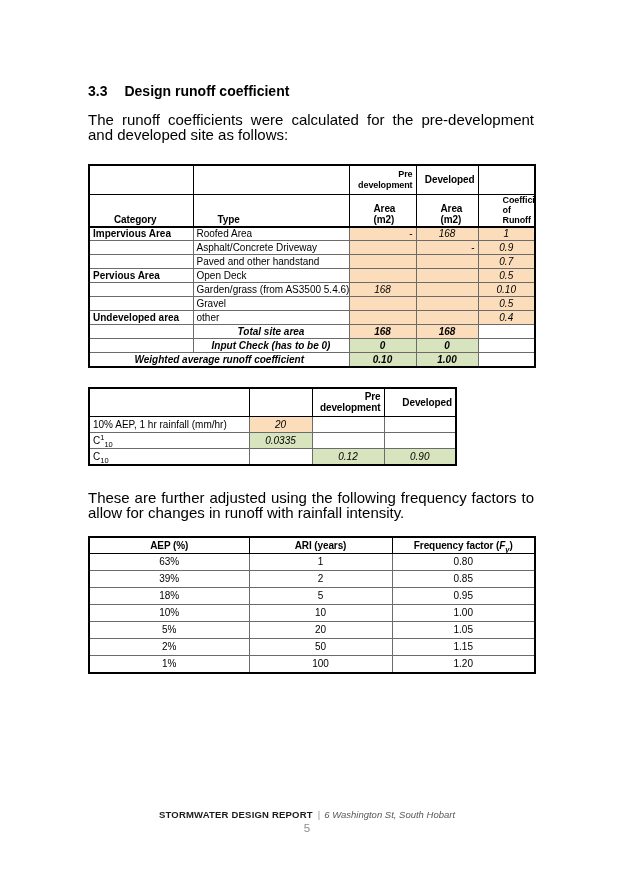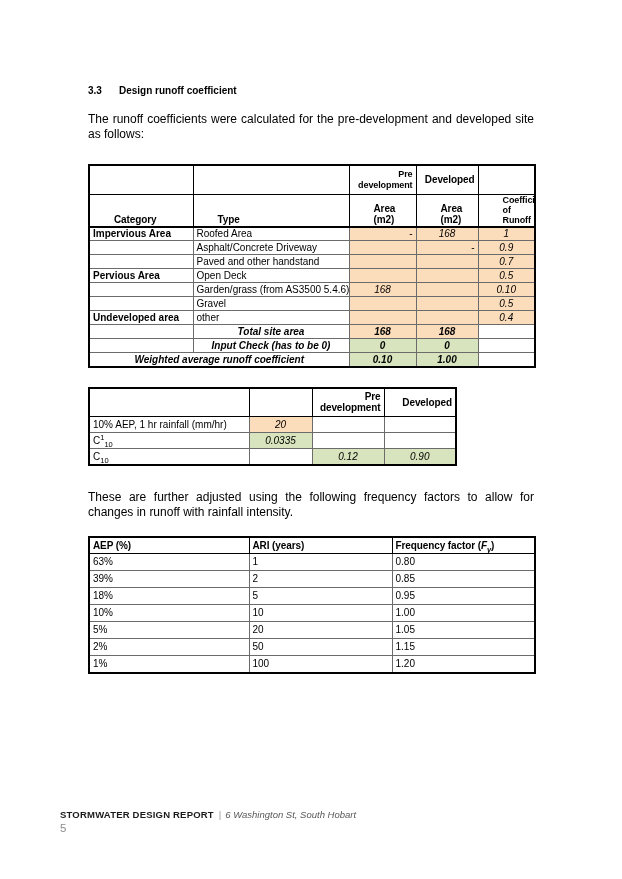--- a/index.html
+++ b/index.html
@@ -4,26 +4,26 @@
 <style>
   html,body{margin:0;padding:0;}
   body{
     width:622px;height:879px;background:#ffffff;
     font-family:"Liberation Sans",sans-serif;color:#000;
     position:relative;overflow:hidden;
   }
   .content{margin-left:88px;width:446px;padding-top:82px;}
 
   
-  .heading{font-size:10px;font-weight:700;margin:0;line-height:18px;}
+  .heading{font-size:14px;font-weight:700;margin:0;line-height:18px;}
   .heading .sec-num{margin-right:17px;}
 
   
   p.body-text{
-    font-size:12px;line-height:15px;text-align:justify;
+    font-size:15px;line-height:15px;text-align:justify;
     margin:12px 0 0 0;
   }
   p.body-text.p2{margin-top:22px;}
   p.body-text.p3{margin-top:24px;}
 
   
   .doc-table{
     border-collapse:collapse;table-layout:fixed;
     border:2px solid #000;font-size:10px;margin-top:22px;
   }
@@ -40,37 +40,37 @@
   .t1 tbody tr{height:14px;}
 
   
   .t2{width:367px;margin-top:19px;}
   .t2 thead tr{height:29px;}
   .t2 tbody tr{height:16px;padding-left:24px;}
 
   
   .t3{width:446px;margin-top:16px;}
   .t3 tr{height:17px;}
-  .t3 td{text-align:left;}
+  .t3 td{text-align:center;}
 
   
   .b{font-weight:700;}
   .r{text-align:center;font-style:italic;}
   .c{text-align:right;}
   .o{background:#FBDCBB;}
   .g{background:#D7E4BD;}
   .fit{font-size:9px;letter-spacing:-0.3px;padding:0 2px;}
   .fit2{font-size:9px;letter-spacing:-0.2px;}
 
   sup,sub{font-size:7.5px;line-height:0;}
 
   
   .footer{
-    position:absolute;top:804px;left:60px;right:88px;
-    display:flex;justify-content:space-between;align-items:flex-start;flex-direction:column;
+    position:absolute;top:804px;left:80px;right:88px;
+    display:flex;justify-content:space-between;align-items:center;flex-direction:column;
   }
   .f-title{font-weight:700;font-size:9.5px;letter-spacing:0.2px;color:#1a1a1a;}
   .f-sep{color:#9a9a9a;font-size:9.5px;margin:0 4px 0 5px;}
   .f-addr{font-style:italic;color:#595959;font-size:9.5px;}
   .f-page{color:#8c8c8c;font-size:11.5px;}
 </style>
 </head>
 <body>
 
 <div class="content">

